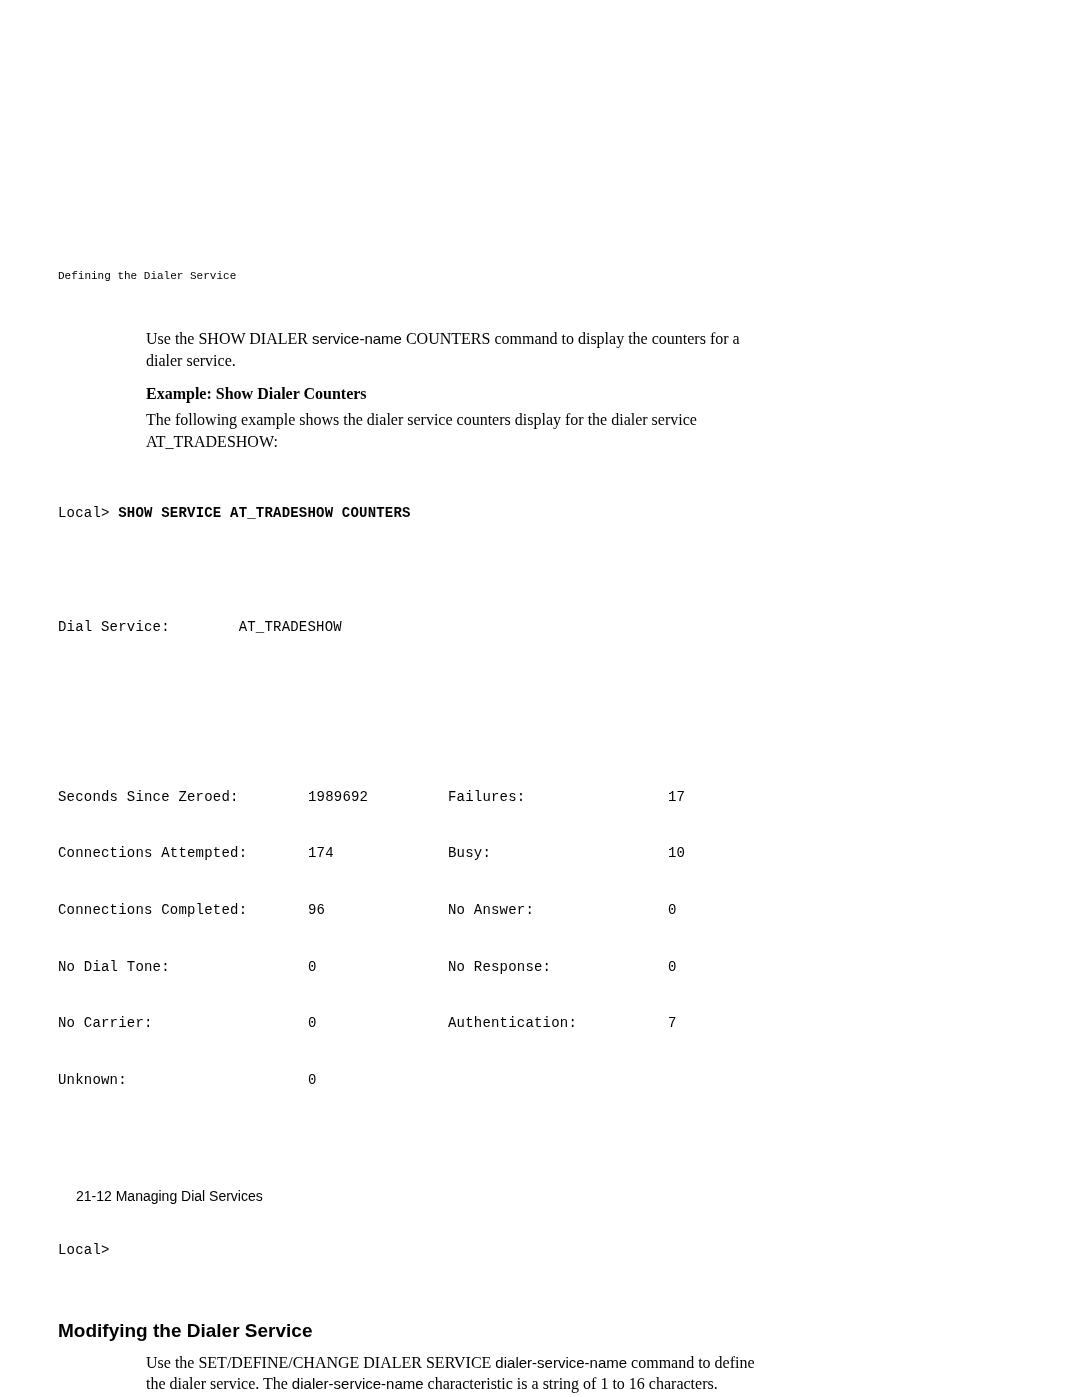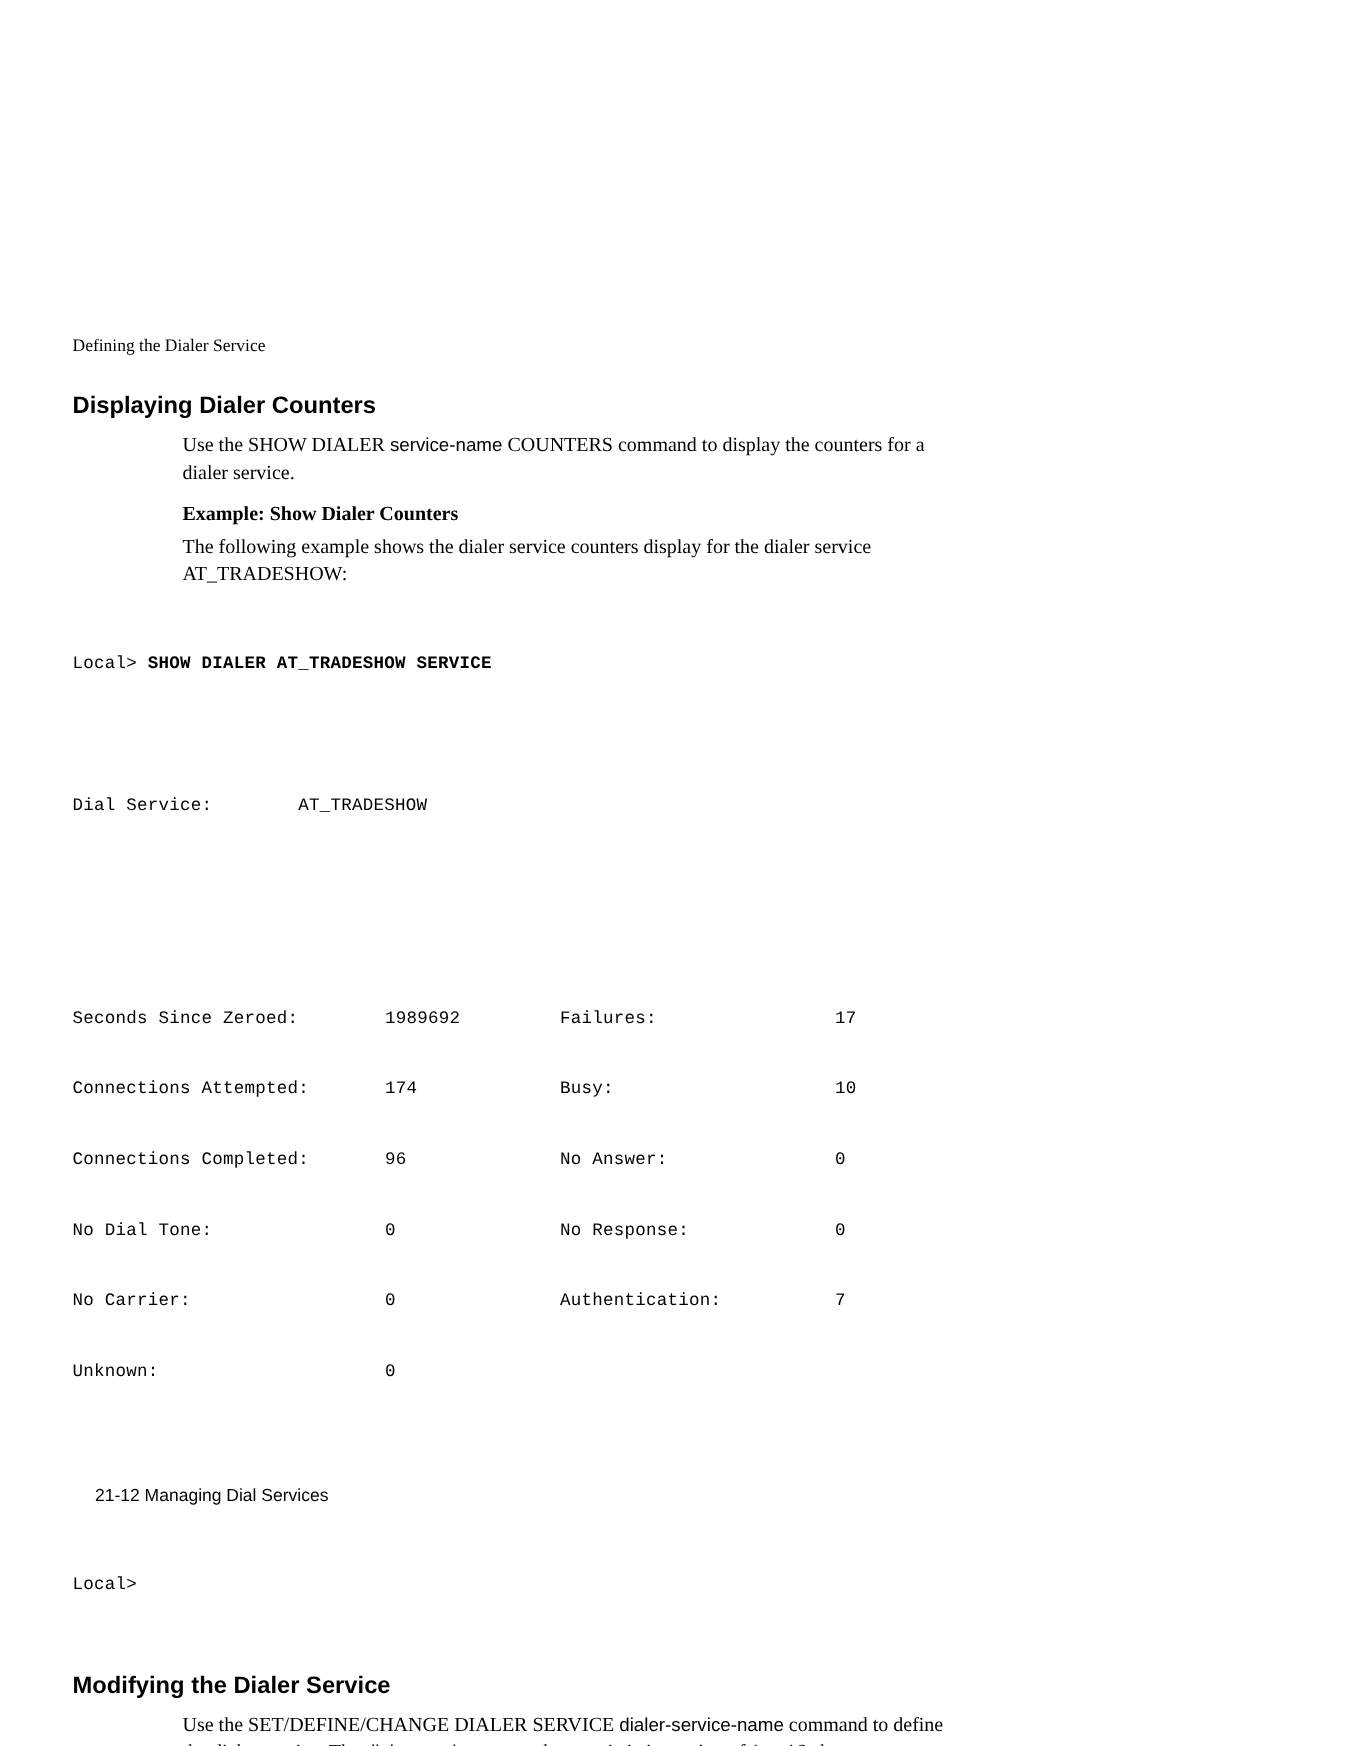--- a/index.html
+++ b/index.html
@@ -9,23 +9,23 @@
     color: #000;
     position: relative;
   }
   .page {
     position: absolute;
     left: 58px;
     top: 270px;
     width: 740px;
   }
   .page-header {
-    font-family: Liberation Serif, serif;
-    font-size: 14px;
-    margin-bottom: 28px;
+    font-family: Liberation Mono, monospace;
+    font-size: 11px;
+    margin-bottom: 46px;
   }
   .h2 {
     font-family: Arial, Helvetica, sans-serif;
     font-weight: bold;
     font-size: 19px;
     margin-bottom: 10px;
   }
   .body-block {
     margin-left: 88px;
     width: 625px;
@@ -74,33 +74,32 @@
   .cl3 { width: 220px; }
   .cl4 { width: 40px; }
 </style>
 </head>
 <body>
 
 <div class="page">
 
   <div class="page-header">Defining the Dialer Service</div>
 
-  <div class="h2">Displaying Dialer Counters</div>
 
   <div class="body-block">
     <p class="para">
       <span>Use the SHOW DIALER </span><span class="sans">service-name</span><span> COUNTERS command to display the counters for a dialer service.</span>
     </p>
 
     <div class="h3">Example: Show Dialer Counters</div>
     <p class="para">The following example shows the dialer service counters display for the dialer service AT_TRADESHOW:</p>
   </div>
 
   <div class="code-block">
-    <span class="code-line"><span>Local&gt; </span><span class="bold-code">SHOW DIALER AT_TRADESHOW SERVICE</span></span>
+    <span class="code-line"><span>Local&gt; </span><span class="bold-code">SHOW SERVICE AT_TRADESHOW COUNTERS</span></span>
     <span class="code-line"> </span>
     <span class="code-line">Dial Service:        AT_TRADESHOW</span>
     <span class="code-line"> </span>
 
     <div class="counters-table">
       <div class="counters-row">
         <span class="cl1">Seconds Since Zeroed:</span>
         <span class="cl2">1989692</span>
         <span class="cl3">Failures:</span>
         <span class="cl4">17</span>

